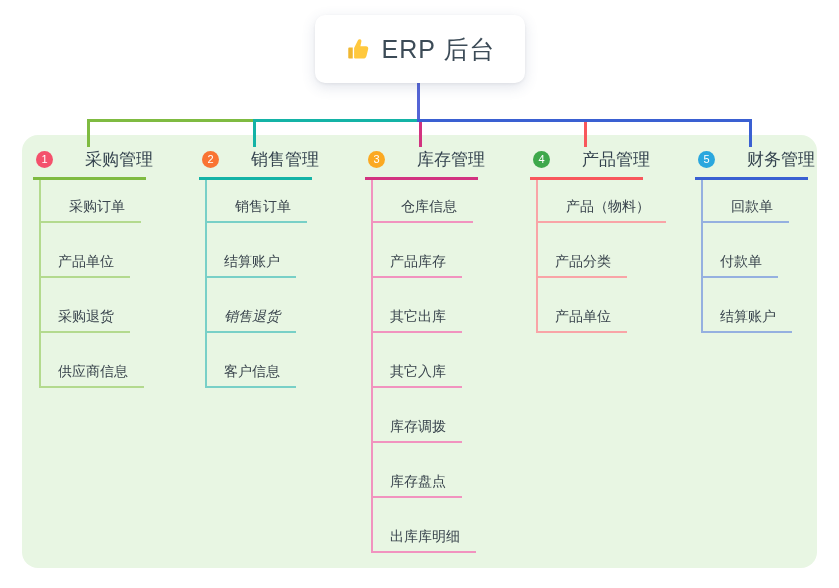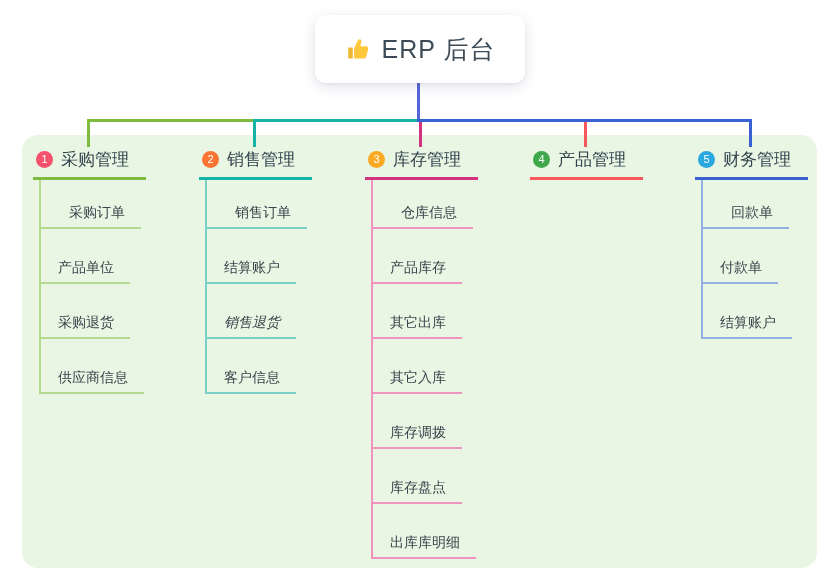--- a/index.html
+++ b/index.html
@@ -19,25 +19,25 @@
 
   
   .cline{position:absolute;}
 
   
   .branch-col{position:absolute;top:147px;}
   .branch-heading{display:flex;align-items:center;gap:8px;height:33px;width:113px;
     box-sizing:border-box;padding:0 0 6px 3px;border-bottom:3px solid #000;cursor:pointer;}
   .branch-badge{flex:0 0 auto;width:17px;height:17px;border-radius:50%;color:#fff;
     font-size:11px;line-height:17px;text-align:center;font-weight:500;}
-  .branch-label{font-size:17px;color:#33424e;white-space:nowrap;}
+  .branch-label{font-size:17px;color:#33424e;white-space:nowrap;margin-left:24px;}
   ul.children{list-style:none;margin:0 0 0 6px;padding:0;border-left:2px solid #ccc;}
   ul.children li{box-sizing:border-box;height:55px;display:flex;align-items:flex-end;
     width:max-content;padding:0 16px 5px 17px;border-bottom:2px solid #ccc;cursor:pointer;}
-  ul.children li:first-child{height:49px;padding-left:28px;}
+  ul.children li:first-child{height:43px;padding-left:28px;}
   .child-label{font-size:14px;color:#39444d;white-space:nowrap;}
 </style>
 </head>
 <body>
 
 <div id="canvas">
   <div id="panel" style="background: rgb(232, 246, 227);"></div>
   <div id="connectors">
       <div class="cline" style="left: 417px; top: 83px; width: 3px; height: 39px; background: rgb(85, 101, 214);"></div>
       <div class="cline" style="left: 87px; top: 119px; width: 169px; height: 3px; background: rgb(127, 187, 65);"></div>
@@ -126,20 +126,31 @@
           <li style="border-bottom-color: rgb(241, 147, 191);">
             <span class="child-label">出库库明细</span>
           </li>
         </ul>
       </div>
       <div class="branch-col" style="left: 530px;">
         <div class="branch-heading" style="border-bottom-color: rgb(248, 87, 92);">
           <span class="branch-badge" style="background: rgb(62, 168, 75);">4</span>
           <span class="branch-label">产品管理</span>
         </div>
+        <ul class="children" style="border-left-color: rgb(249, 164, 167);">
+          <li style="border-bottom-color: rgb(249, 164, 167);">
+            <span class="child-label">产品（物料）</span>
+          </li>
+          <li style="border-bottom-color: rgb(249, 164, 167);">
+            <span class="child-label">产品分类</span>
+          </li>
+          <li style="border-bottom-color: rgb(249, 164, 167);">
+            <span class="child-label">产品单位</span>
+          </li>
+        </ul>
       </div>
       <div class="branch-col" style="left: 695px;">
         <div class="branch-heading" style="border-bottom-color: rgb(58, 96, 210);">
           <span class="branch-badge" style="background: rgb(42, 167, 222);">5</span>
           <span class="branch-label">财务管理</span>
         </div>
         <ul class="children" style="border-left-color: rgb(149, 176, 224);">
           <li style="border-bottom-color: rgb(149, 176, 224);">
             <span class="child-label">回款单</span>
           </li>

